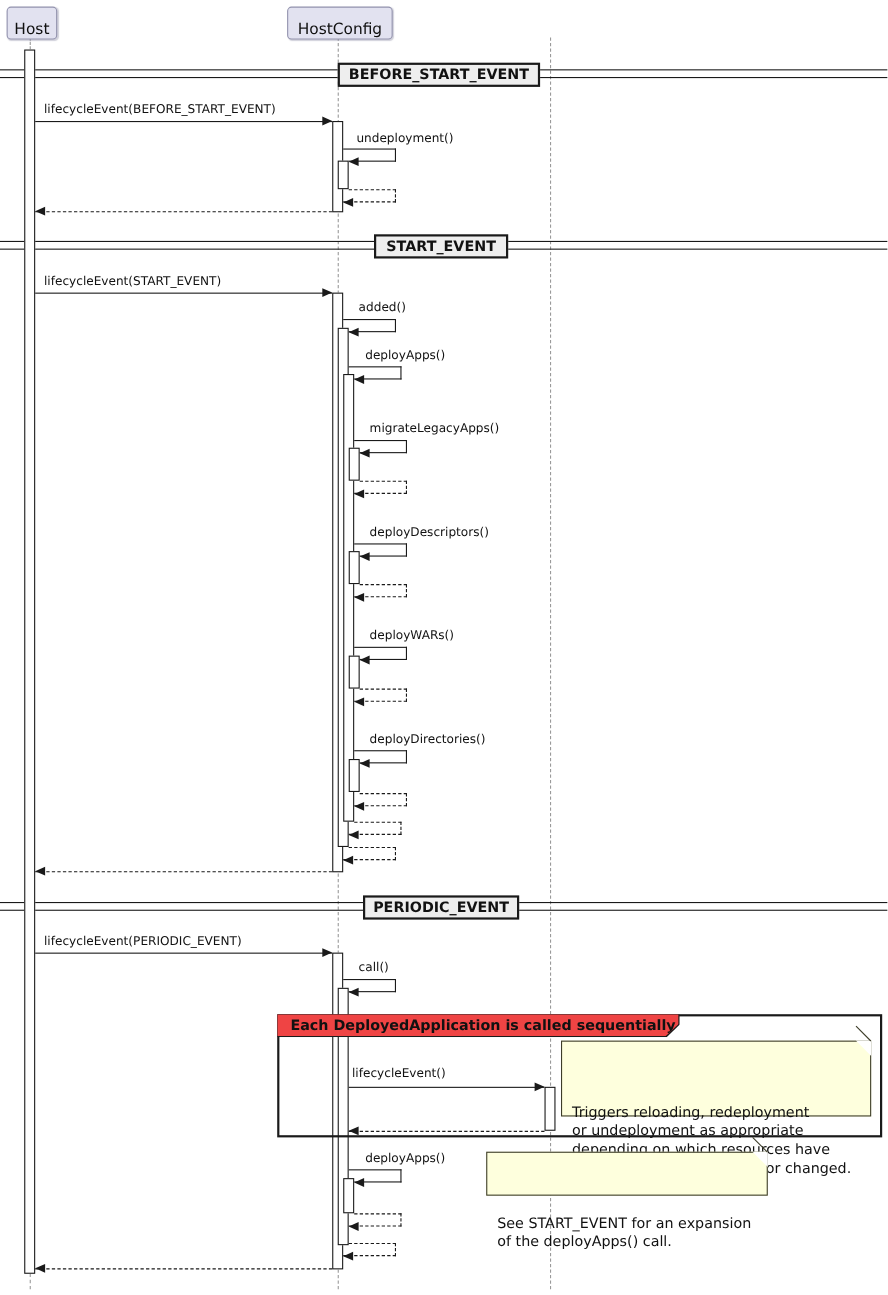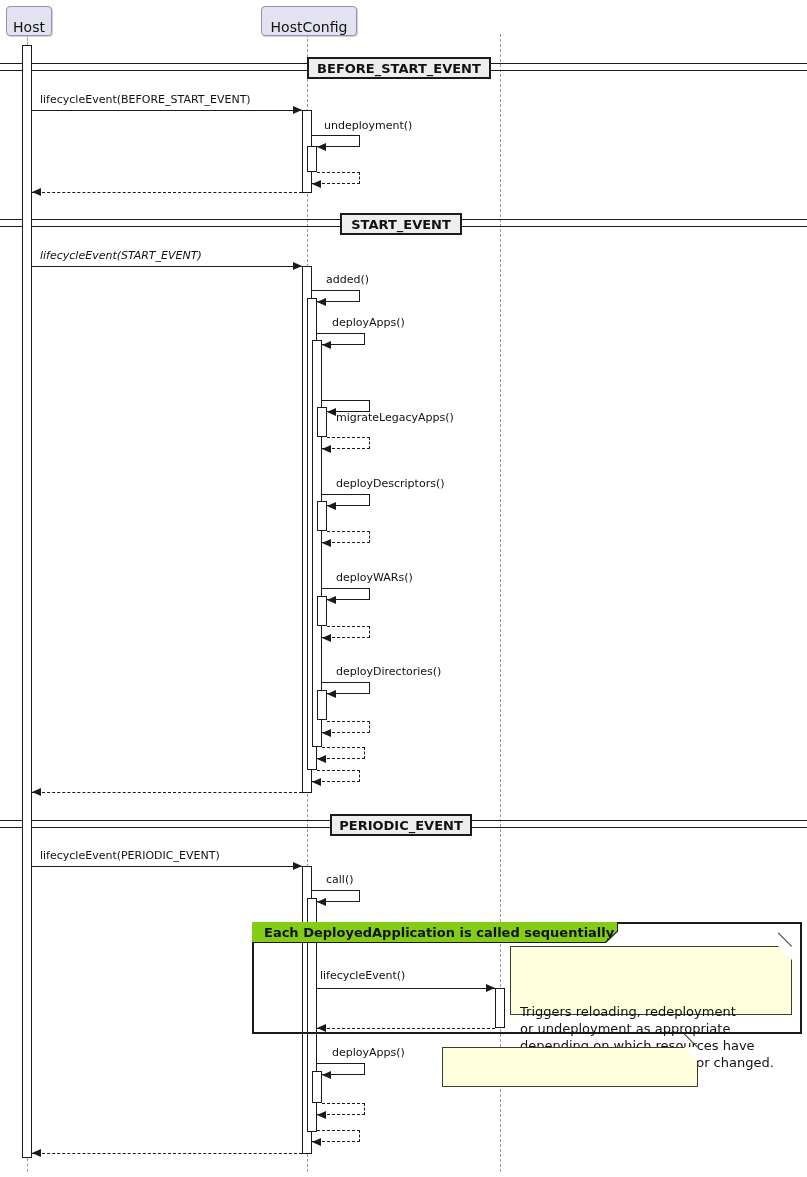--- a/index.html
+++ b/index.html
@@ -27,21 +27,21 @@
            border-top:4px solid transparent;border-bottom:4px solid transparent;border-right:9px solid #1a1a1a;}
   .loop.call .t{left:0;}  .loop.call .b{left:5px;}  .loop.call .a{left:5px;}
   .loop.ret .t{left:5px;border-top-style:dashed;}
   .loop.ret .s{border-right-style:dashed;}
   .loop.ret .b{left:0;border-top-style:dashed;}
   .loop.ret .a{left:0;}
   .frame{position:absolute;border:2px solid #1a1a1a;box-sizing:border-box;z-index:4;background:transparent;}
   .tabwrap{position:absolute;z-index:4;}
   .tabback{position:absolute;inset:0;background:#1a1a1a;
            clip-path:polygon(0 0,100% 0,100% 45%,calc(100% - 12px) 100%,0 100%);}
-  .tabfill{position:absolute;top:0;left:0;right:1px;bottom:1px;background:#84cc16;
+  .tabfill{position:absolute;top:0;left:0;right:1px;bottom:1px;background:#ef4444;
            clip-path:polygon(0 0,100% 0,100% 45%,calc(100% - 12px) 100%,0 100%);
            display:flex;align-items:center;font-size:13px;font-weight:bold;padding-left:12px;box-sizing:border-box;}
   .note{position:absolute;background:#FEFFDD;border:1px solid #3d3d29;z-index:5;
         font-size:13px;line-height:17px;padding:5px 9px;white-space:pre-line;box-sizing:border-box;}
   .note .fold{position:absolute;top:-1px;right:-1px;width:0;height:0;
               border-top:14px solid #ffffff;border-left:14px solid transparent;}
   .note .foldline{position:absolute;top:-1px;right:-1px;width:19px;height:1px;background:#3d3d29;
                   transform:rotate(45deg);transform-origin:right top;}
 </style>
 </head>
@@ -108,41 +108,41 @@
   <div class="loop ret" style="left:312px;top:172px;">
     <div class="t"></div>
       <div class="s"></div>
       <div class="b"></div>
       <div class="a"></div>
   </div>
 
   <div class="hline dash" style="left:32px;top:192px;width:270px;"></div>
   <div class="tri l" style="left:32px;top:188px;"></div>
 
-  <div class="mlabel" style="left:40px;top:248px;font-style:italic;">lifecycleEvent(START_EVENT)</div>
+  <div class="mlabel" style="left:40px;top:248px;">lifecycleEvent(START_EVENT)</div>
   <div class="hline" style="left:32px;top:266px;width:270px;"></div>
   <div class="tri r" style="left:293px;top:262px;"></div>
 
   <div class="mlabel" style="left:326px;top:272px;">added()</div>
   <div class="loop call" style="left:312px;top:290px;">
     <div class="t"></div>
       <div class="s"></div>
       <div class="b"></div>
       <div class="a"></div>
   </div>
 
   <div class="mlabel" style="left:332px;top:315px;">deployApps()</div>
   <div class="loop call" style="left:317px;top:333px;">
     <div class="t"></div>
       <div class="s"></div>
       <div class="b"></div>
       <div class="a"></div>
   </div>
 
-  <div class="mlabel" style="left:336px;top:382px;margin-top:28px;">migrateLegacyApps()</div>
+  <div class="mlabel" style="left:336px;top:382px;">migrateLegacyApps()</div>
   <div class="loop call" style="left:322px;top:400px;">
     <div class="t"></div>
       <div class="s"></div>
       <div class="b"></div>
       <div class="a"></div>
   </div>
   <div class="loop ret" style="left:322px;top:437px;">
     <div class="t"></div>
       <div class="s"></div>
       <div class="b"></div>
@@ -259,18 +259,20 @@
   <div class="loop ret" style="left:312px;top:1130px;">
     <div class="t"></div>
       <div class="s"></div>
       <div class="b"></div>
       <div class="a"></div>
   </div>
 
   <div class="note" style="left:442px;top:1047px;width:256px;height:40px;">
     <div class="fold"></div>
     <div class="foldline"></div>
+    <span>See START_EVENT for an expansion
+of the deployApps() call.</span>
   </div>
 
   <div class="hline dash" style="left:32px;top:1153px;width:270px;"></div>
   <div class="tri l" style="left:32px;top:1149px;"></div>
 
 </div>
 
 </body></html>

